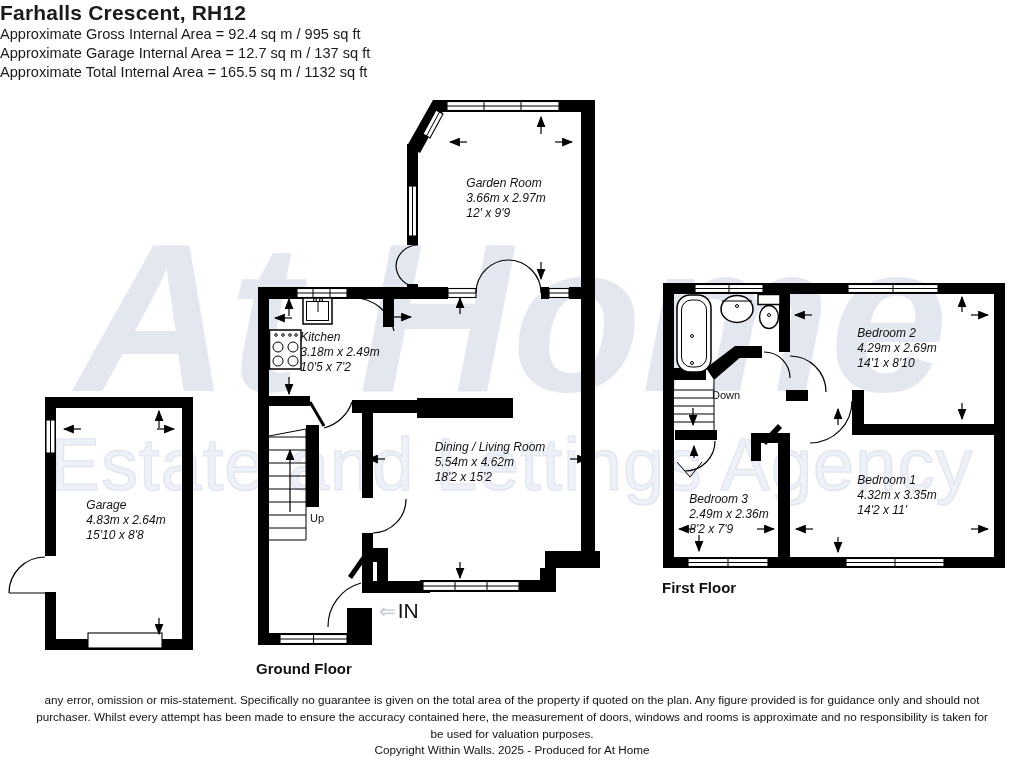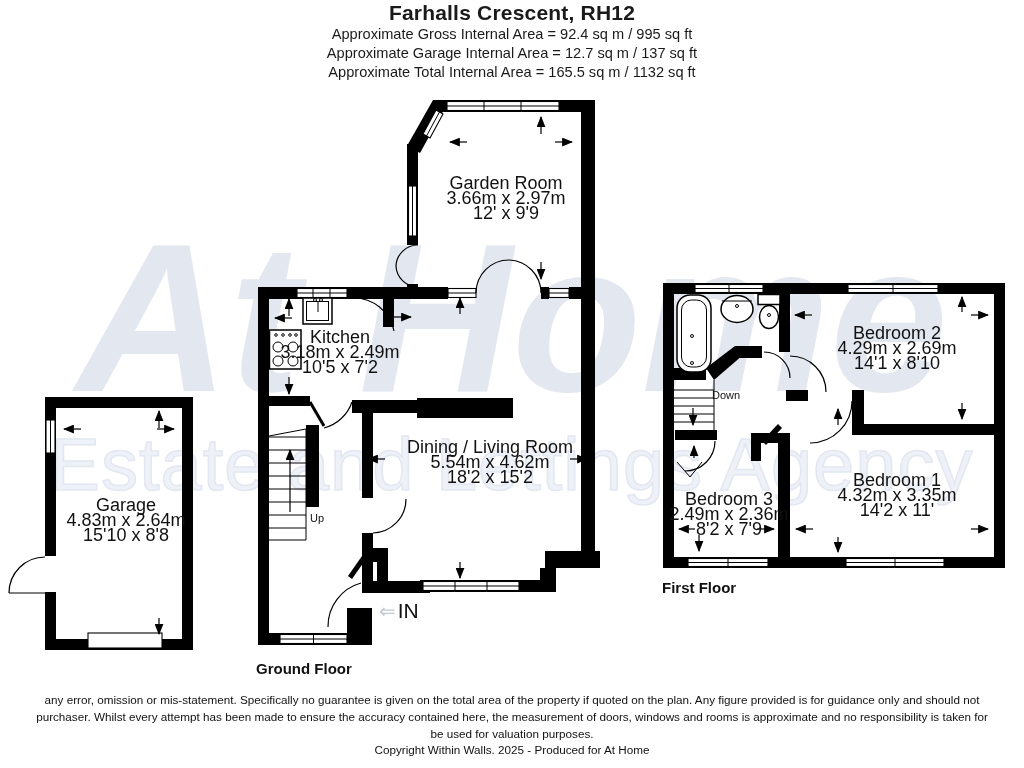--- a/index.html
+++ b/index.html
@@ -1,41 +1,41 @@
 <!DOCTYPE html>
 <html><head>
 <meta charset="utf-8">
 <style>
   html,body{margin:0;padding:0;background:#ffffff;}
   body{width:1024px;height:768px;position:relative;overflow:hidden;
        font-family:"Liberation Sans", sans-serif;color:#111;}
   
-  #header{position:absolute;top:0;left:0;width:1024px;text-align:center;z-index:3;}
+  #header{position:absolute;top:0;left:0;width:1024px;text-align:left;z-index:3;}
   #title{font-size:21px;font-weight:bold;letter-spacing:0.2px;margin-top:1px;color:#1a1a1a;}
   .area-line{font-size:14.6px;line-height:19px;color:#1a1a1a;}
   
   #wm1{position:absolute;top:212px;left:0;width:1024px;text-align:center;z-index:0;
        font-size:212px;font-weight:bold;font-style:italic;color:#e3e7f0;
        letter-spacing:0px;line-height:1;white-space:nowrap;}
   #wm2{position:absolute;top:428px;left:0;width:1024px;text-align:center;z-index:0;
        font-size:74px;font-weight:normal;color:#eef1f7;-webkit-text-stroke:1.5px #e2e7f1;
        letter-spacing:1px;line-height:1;white-space:nowrap;}
   
   #plan{position:absolute;top:0;left:0;z-index:1;}
   .w{fill:#000;stroke:none;}
   .win{fill:#fff;stroke:#000;stroke-width:1.1;}
   .tl{fill:none;stroke:#000;stroke-width:1;}
   .arc{fill:none;stroke:#000;stroke-width:1.2;}
   .fx{fill:#fff;stroke:#000;stroke-width:1.5;}
   .fx2{fill:none;stroke:#000;stroke-width:1;}
   .leafline{fill:none;stroke:#000;stroke-width:3;}
   .arr{stroke:#000;stroke-width:1.2;marker-end:url(#ah);}
   
-  .room-label{position:absolute;transform:translateX(-50%);text-align:center;z-index:3;
-              font-size:18px;line-height:15px;color:#111;white-space:nowrap;}
+  .room-label{position:absolute;transform:translateX(-50%);z-index:3;
+              font-size:12px;line-height:15px;color:#111;white-space:nowrap;font-style:italic;}
   .floor-label{position:absolute;z-index:3;font-size:15px;font-weight:bold;color:#111;white-space:nowrap;text-align:right;}
   .small-label{position:absolute;z-index:3;font-size:11px;color:#111;white-space:nowrap;}
   #in-label{position:absolute;z-index:3;font-size:21px;color:#111;white-space:nowrap;}
   #in-label .arrow{color:#c3c8d2;font-size:20px;margin-right:2px;}
   
   #footer{position:absolute;top:692px;left:0;width:1024px;text-align:center;z-index:3;}
   .disc-line{font-size:11.7px;line-height:16.8px;color:#111;}
   #copyright{font-size:11.7px;line-height:16.8px;color:#111;}
 </style>
 </head>

